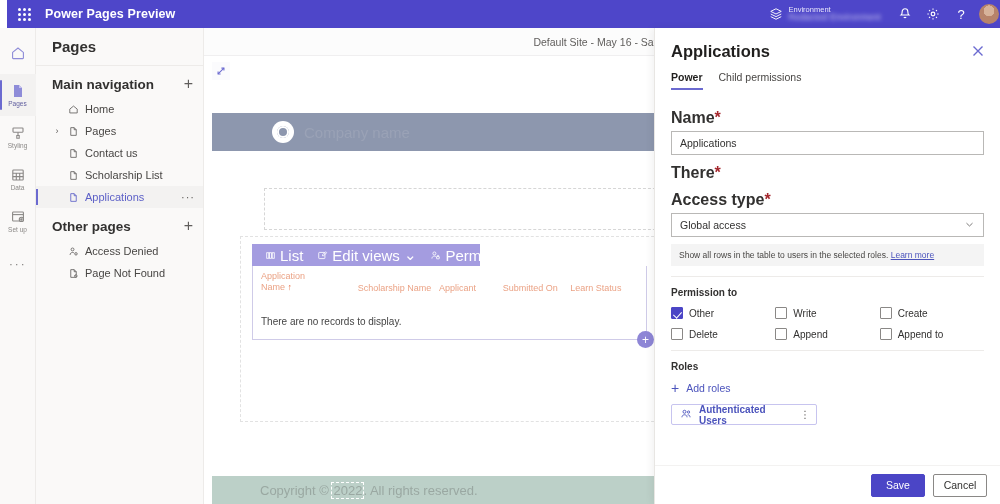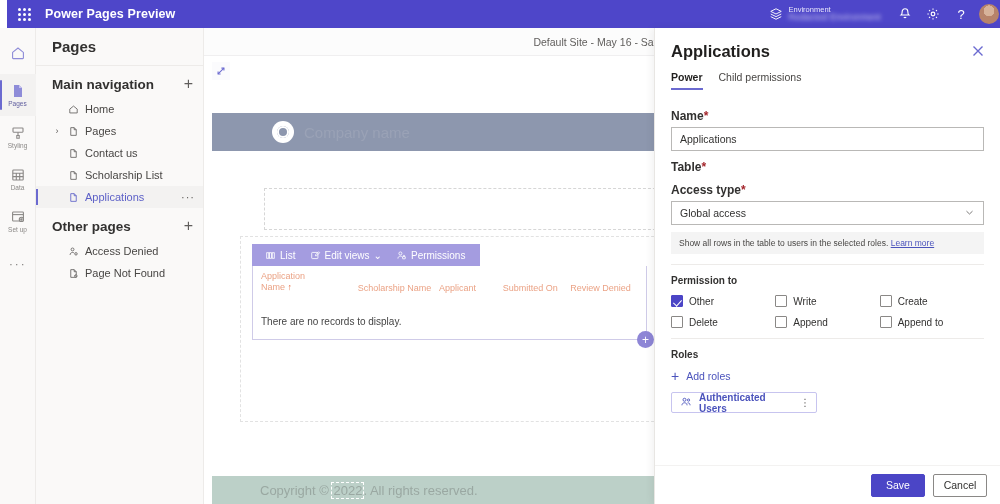--- a/index.html
+++ b/index.html
@@ -133,21 +133,21 @@
   .page-title-box {
     position: absolute; left: 60px; top: 132px; width: 736px; height: 42px;
     border: 1px dashed #d6d6d6; display: flex; align-items: center; justify-content: flex-end;
     padding-right: 18px;
   }
   .page-title { font-size: 21px; color: #5a6478; font-weight: 400; }
 
   .list-zone { position: absolute; left: 48px; top: 188px; width: 748px; }
   .list-toolbar {
     background: #a49ce0; height: 22px; width: 228px; display: flex; align-items: center;
-    color: #ffffff; font-size: 10px; padding: 0 6px; gap: 0;
+    color: #ffffff; font-size: 15px; padding: 0 6px; gap: 0;
   }
   .tb-item { display: flex; align-items: center; gap: 4px; padding: 0 7px; cursor: pointer; white-space: nowrap; }
   .tb-item svg { width: 11px; height: 11px; stroke: #fff; fill: none; stroke-width: 1.2; }
   .tb-sep { width: 1px; height: 12px; background: #cdc7ef; }
   .list-box {
     border: 1px solid #cfcbe8; border-top: none; width: 395px; height: 74px; background: #fff;
     position: relative;
   }
   .list-head {
     display: flex; align-items: flex-end; height: 30px; padding: 0 8px;
@@ -186,21 +186,21 @@
   }
   .prop-head { display: flex; align-items: center; padding: 14px 16px 0 16px; }
   .prop-title { font-size: 16.5px; font-weight: 600; color: #201f1e; }
   .prop-close { margin-left: auto; cursor: pointer; }
   .prop-close svg { width: 12px; height: 12px; stroke: #6b6ad0; stroke-width: 1.4; fill: none; }
   .tabs { display: flex; gap: 16px; padding: 10px 16px 0 16px; }
   .tab { font-size: 10.5px; color: #484644; padding-bottom: 5px; cursor: pointer; }
   .tab.active { color: #201f1e; font-weight: 600; border-bottom: 2px solid #6b6ad0; }
   .prop-body { padding: 10px 16px 0 16px; }
   .fld { margin-top: 9px; }
-  .fld-label { font-size: 12px; color: #323130; font-weight: 600; margin-bottom: 4px; }
+  .fld-label { font-size: 16px; color: #323130; font-weight: 600; margin-bottom: 4px; }
   .req { color: #a4262c; font-weight: 700; }
   .input {
     height: 24px; border: 1px solid #b9b8b6; background: #fff; display: flex; align-items: center;
     padding: 0 8px; font-size: 10.5px; color: #323130;
   }
   .input .ic { margin-left: auto; }
   .input .ic svg { width: 11px; height: 11px; stroke: #605e5c; fill: none; stroke-width: 1.2; }
   .hint {
     font-size: 8.5px; color: #484644; background: #f4f4f4; padding: 6px 8px; margin-top: 7px;
   }
@@ -490,21 +490,21 @@
           <span class="tb-sep"></span>
           <span class="tb-item">···</span>
         </div>
 
         <div class="list-box">
           <div class="list-head">
             <span class="col c1">Application<br>Name <span class="sort-arrow">↑</span></span>
             <span class="col c2">Scholarship Name</span>
             <span class="col c3">Applicant</span>
             <span class="col c4">Submitted On</span>
-            <span class="col c5">Review Denied</span>
+            <span class="col c5">Learn Status</span>
           </div>
           <div class="list-empty">There are no records to display.</div>
           <div class="add-fab">+</div>
         </div>
       </div>
 
       <div class="site-footer">
         <span class="footer-text">Copyright © <span class="footer-sel">2022</span>. All rights reserved.</span>
       </div>
     </div>
@@ -531,21 +531,21 @@
         <div class="fld-label">
           <span>Name</span><span class="req">*</span>
         </div>
         <div class="input">
           <span>Applications</span>
         </div>
       </div>
 
       <div class="fld">
         <div class="fld-label">
-          <span>Table</span><span class="req">*</span>
+          <span>There</span><span class="req">*</span>
         </div>
       </div>
 
       <div class="fld">
         <div class="fld-label">
           <span>Access type</span><span class="req">*</span>
         </div>
         <div class="input">
           <span>Global access</span>
           <span class="ic">

